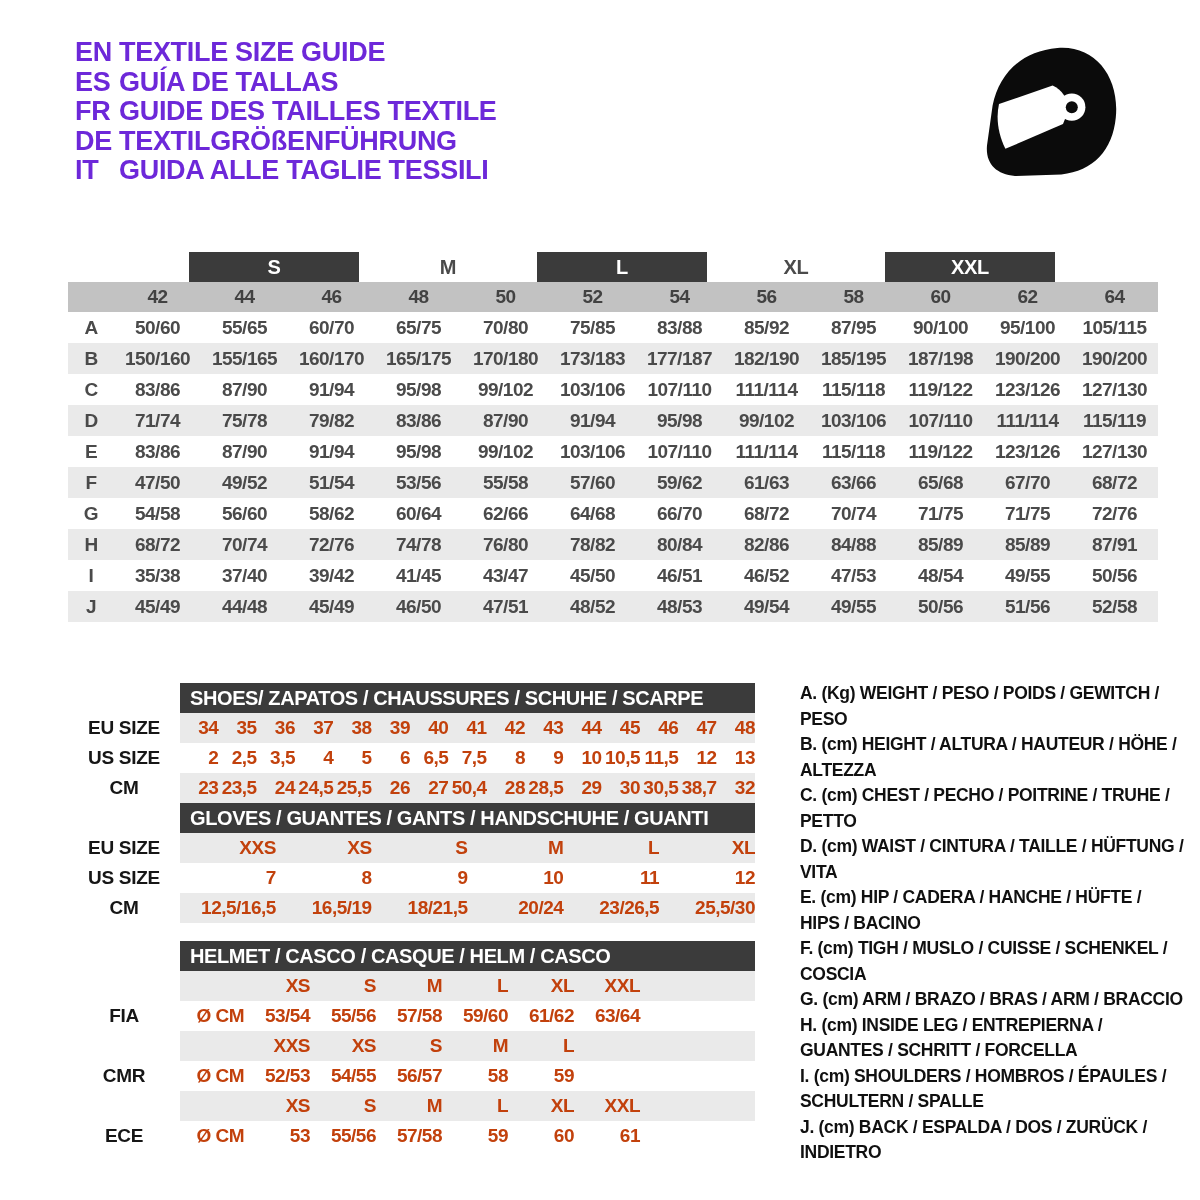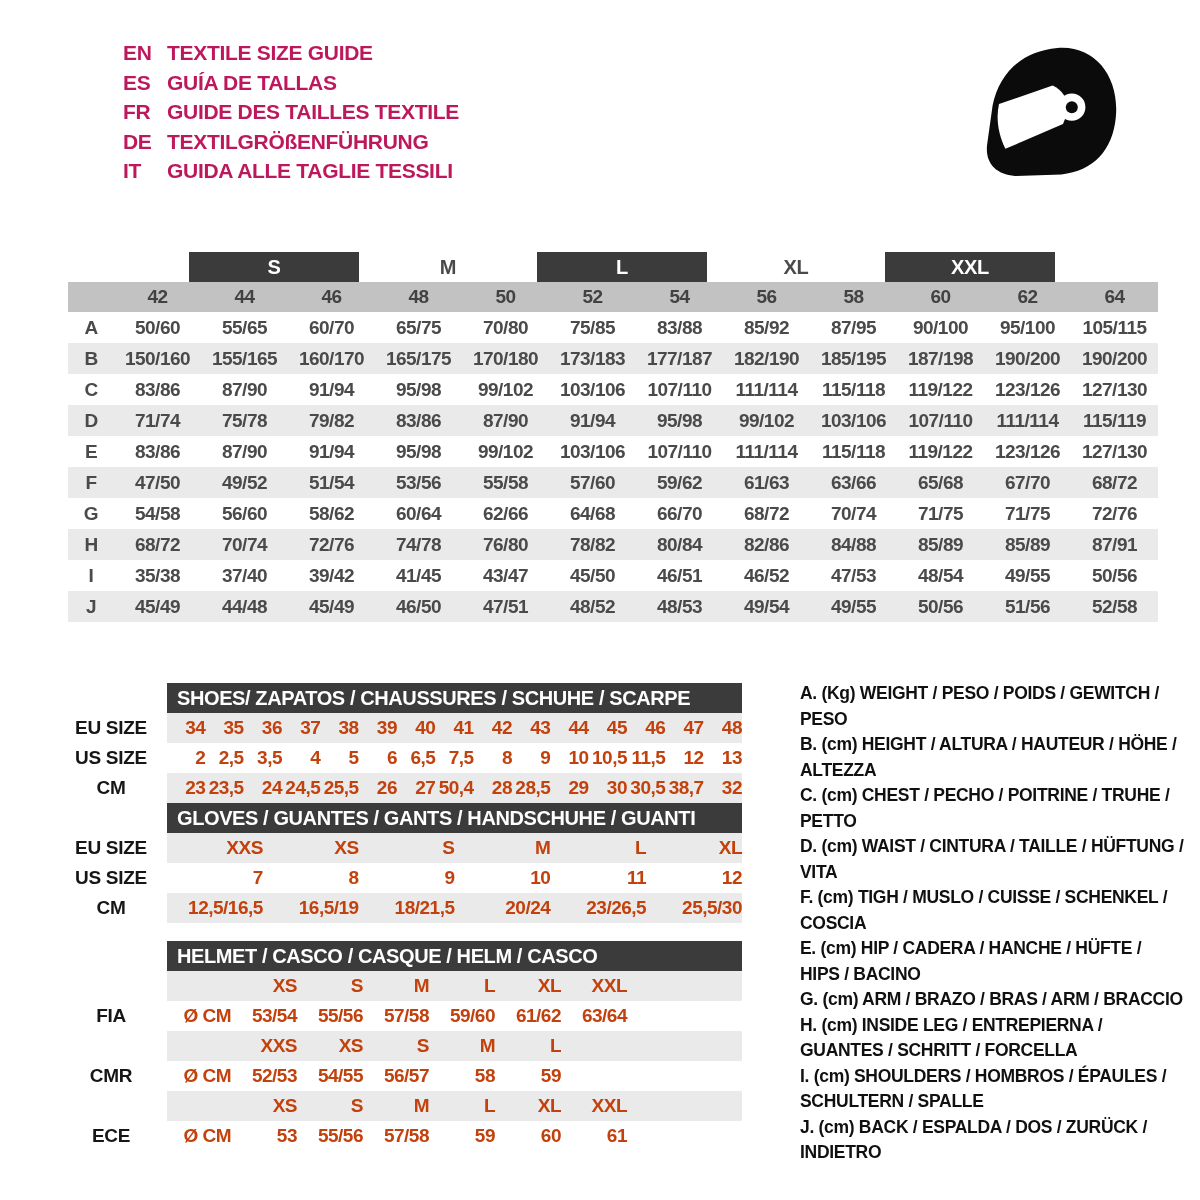--- a/index.html
+++ b/index.html
@@ -1,35 +1,35 @@
 <!DOCTYPE html>
 <html><head>
 <meta charset="utf-8">
 <style>
   html,body{margin:0;padding:0;background:#fff;}
   .page{position:relative;width:1200px;height:1200px;background:#fff;overflow:hidden;
         font-family:"Liberation Sans",sans-serif;font-weight:700;color:#484848;}
   
   .langs{position:absolute;left:75px;top:38px;}
-  .lang-row{display:grid;grid-template-columns:44px auto;line-height:29.5px;font-size:21px;
-            color:#be185d;letter-spacing:-0.3px;white-space:nowrap;margin-left:48px;}
+  .lang-row{display:grid;grid-template-columns:44px auto;line-height:29.5px;font-size:27px;
+            color:#6d28d9;letter-spacing:-0.3px;white-space:nowrap;}
   
   .logo{position:absolute;left:975px;top:28px;width:160px;height:172px;}
   
   .main-table{position:absolute;left:68px;top:252px;width:1090px;}
   .mt-groups{display:grid;grid-template-columns:46px repeat(12,1fr);height:30px;}
   .mt-group{grid-row:1;display:flex;align-items:center;justify-content:center;
             font-size:20px;color:#4a4a4a;letter-spacing:-0.3px;margin:0 16px 0 -12px;}
   .mt-group.dark{background:#3b3b3b;color:#fff;}
   .mt-row{display:grid;grid-template-columns:46px repeat(12,1fr);height:31px;align-items:center;
           text-align:center;font-size:19px;letter-spacing:-0.5px;color:#4a4a4a;white-space:nowrap;}
   .mt-head{background:#c2c2c2;height:30px;color:#424242;}
   .mt-row.stripe{background:#eaeaea;}
   
-  .lower-left{position:absolute;left:55px;top:683px;width:690px;}
+  .lower-left{position:absolute;left:68px;top:683px;width:690px;}
   .sub-wrap{display:grid;grid-template-columns:112px 575px;grid-auto-rows:30px;}
   .gloves-t{}
   .helmet-t{margin-top:18px;}
   .bar{grid-column:2;background:#3b3b3b;color:#fff;font-size:20px;line-height:30px;
        padding-left:10px;letter-spacing:-0.4px;white-space:nowrap;}
   .sub-label{font-size:19px;line-height:30px;color:#161616;letter-spacing:-0.3px;text-align:center;}
   .strip{display:grid;height:30px;align-items:center;text-align:right;font-size:19px;
          letter-spacing:-0.5px;color:#c2410c;white-space:nowrap;}
   .strip.gray{background:#eaeaea;}
   .shoes-t .strip{grid-template-columns:repeat(15,1fr);}
@@ -409,21 +409,21 @@
           <div></div>
         </div>
       </section>
   </div>
 
   <aside class="legend">
       <div class="legend-line">A. (Kg) WEIGHT / PESO / POIDS / GEWITCH / PESO</div>
       <div class="legend-line">B. (cm) HEIGHT / ALTURA / HAUTEUR / HÖHE / ALTEZZA</div>
       <div class="legend-line">C. (cm) CHEST / PECHO / POITRINE / TRUHE / PETTO</div>
       <div class="legend-line">D. (cm) WAIST / CINTURA / TAILLE / HÜFTUNG / VITA</div>
+      <div class="legend-line">E. (cm) HIP / CADERA / HANCHE / HÜFTE / HIPS / BACINO</div>
       <div class="legend-line">F. (cm) TIGH / MUSLO / CUISSE / SCHENKEL / COSCIA</div>
-      <div class="legend-line">E. (cm) HIP / CADERA / HANCHE / HÜFTE / HIPS / BACINO</div>
       <div class="legend-line">G. (cm) ARM / BRAZO / BRAS / ARM / BRACCIO</div>
       <div class="legend-line">H. (cm) INSIDE LEG / ENTREPIERNA / GUANTES / SCHRITT / FORCELLA</div>
       <div class="legend-line">I. (cm) SHOULDERS / HOMBROS / ÉPAULES / SCHULTERN / SPALLE</div>
       <div class="legend-line">J. (cm) BACK / ESPALDA / DOS / ZURÜCK / INDIETRO</div>
     </aside>
 
 </div>
 
 </body></html>

